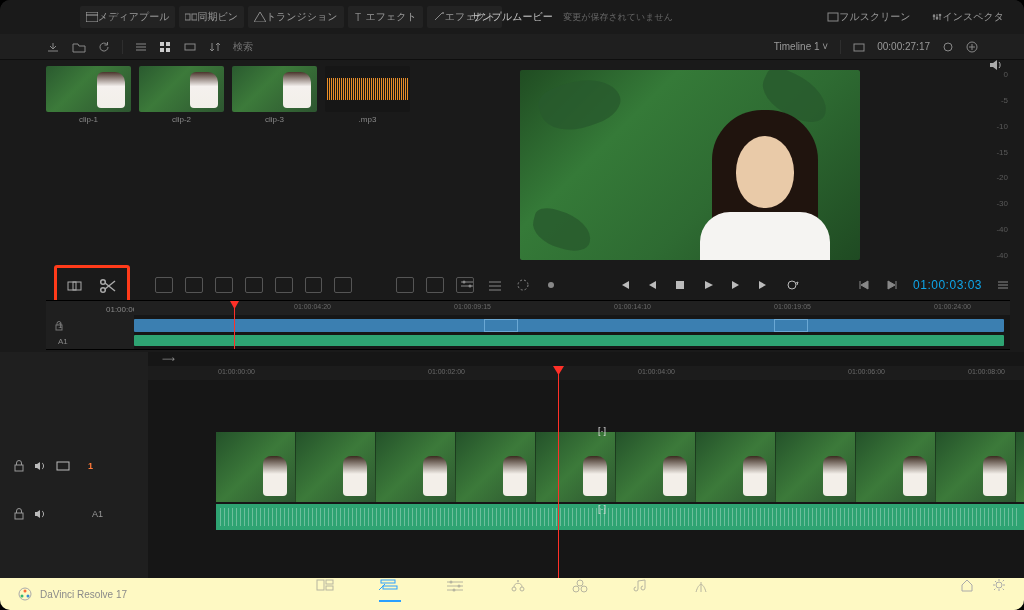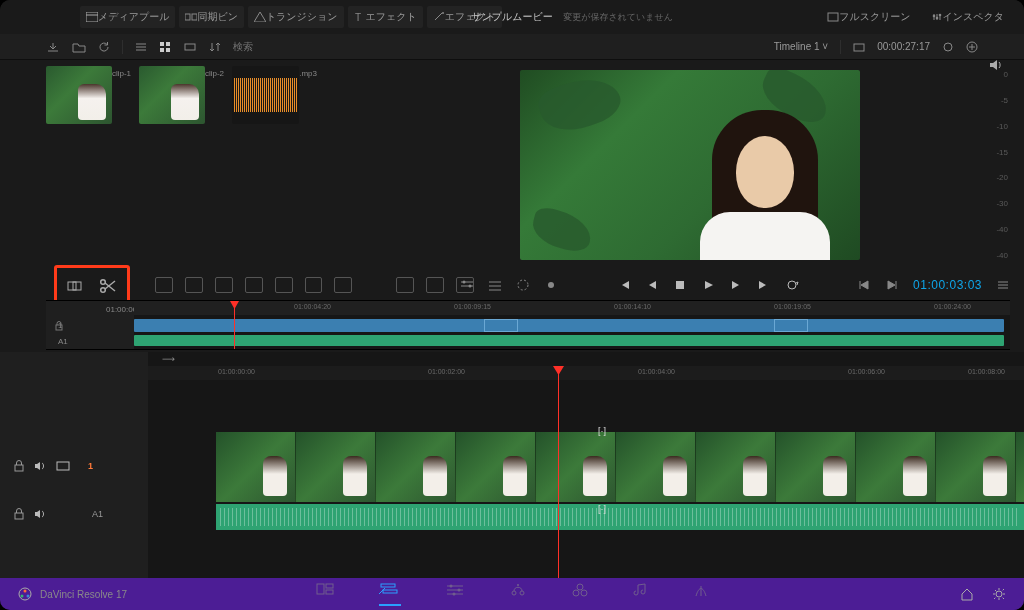--- a/index.html
+++ b/index.html
@@ -18,21 +18,21 @@
   .topbar-saved { position:absolute; left:55%; color:#666; font-size:9px; }
   .topbar-right { position:absolute; right:14px; display:flex; align-items:center; gap:8px; }
   
   .toolbar2 { position:absolute; top:34px; left:0; right:0; height:26px; background:#1f1f1f; display:flex; align-items:center; color:#888; font-size:10px; padding:0 46px; gap:12px; border-bottom:1px solid #0e0e0e; }
   .toolbar2 .spacer{flex:1;}
   .toolbar2 .tc{color:#9a9a9a;}
   
   .mediapool { position:absolute; top:60px; left:46px; width:395px; height:200px; }
   .mediapool .mplabel{ color:#888; font-size:9px; margin-bottom:4px; }
   .bins { display:flex; gap:8px; padding-top:6px;}
-  .clip { width:85px; height:58px; border-radius:2px; display:flex; flex-direction:row; }
+  .clip { width:85px; height:58px; border-radius:2px; display:flex; flex-direction:column; }
   .clip .thumb { flex:1; border-radius:2px; background:linear-gradient(135deg,#2a5a2f 0%,#3c7a3a 40%,#2d5530 100%); position:relative; overflow:hidden;}
   .clip .thumb::after{content:"";position:absolute;right:6px;bottom:4px;width:28px;height:36px;background:linear-gradient(180deg,#4a352c 0%,#f5f1ee 40%,#f2efe9 100%);border-radius:6px 10px 4px 4px;}
   .clip.audio .thumb{background:#161616;}
   .clip.audio .thumb::after{display:none;}
   .clip.audio .wave{position:absolute;left:2px;right:2px;top:12px;bottom:12px;background:repeating-linear-gradient(90deg,#ff9a2a 0 1px,transparent 1px 2px);opacity:.9}
   .clip .cap { font-size:8px; color:#888; text-align:center; padding-top:3px; }
   
   .annot { position:absolute; top:140px; left:50px; color:#ff3b1a; font-size:24px; font-weight:700; line-height:1.6; text-shadow:0 1px 3px rgba(0,0,0,.9); white-space:pre; }
   
   .scisbox { position:absolute; top:265px; left:54px; width:76px; height:46px; border:3px solid #ff3b1a; border-radius:3px; display:flex; align-items:center; justify-content:center; gap:14px;}
@@ -82,21 +82,21 @@
   .tlmain .vframe{flex:0 0 80px;height:100%;background:linear-gradient(135deg,#24522a 0%,#3c7a3a 50%,#2d5530 100%);border-right:1px solid rgba(0,0,0,.35);position:relative;}
   .tlmain .vframe::after{content:"";position:absolute;right:8px;bottom:6px;width:24px;height:40px;background:linear-gradient(180deg,#3b2a1f 0%,#f3efe9 45%,#f3efe9 100%);border-radius:8px 10px 4px 4px;}
   .tlmain .markerio{position:absolute;top:74px;font-size:9px;color:#ddd;z-index:6;}
   .tlmain .atrack{position:absolute;left:68px;right:0;top:152px;height:26px;background:#2ea372;}
   .tlmain .atrack .wave{position:absolute;left:4px;right:4px;top:4px;bottom:4px;background:repeating-linear-gradient(90deg,rgba(255,255,255,.6) 0 1px,transparent 1px 4px);opacity:.5;}
   .tlmain .toprow{position:absolute;left:0;right:0;top:0;height:14px;display:flex;align-items:center;gap:10px;padding-left:14px;color:#888;font-size:9px;}
   
   .snap{position:absolute;top:350px;left:14px;color:#888;font-size:11px;display:flex;align-items:center;gap:10px;}
   .snap .dot{width:8px;height:8px;border-radius:50%;background:#2aa0ff;}
   
-  .bottom { position:absolute; left:0; right:0; bottom:0; height:32px; background:#4c1d95; display:flex; align-items:center; color:#8a8a8a; font-size:10px; padding:0 18px;}
+  .bottom { position:absolute; left:0; right:0; bottom:0; height:32px; background:#fef9c3; display:flex; color:#8a8a8a; font-size:10px; padding:0 18px;}
   .bottom .logo{display:flex;align-items:center;gap:8px;}
   .bottom .tabs{position:absolute;left:50%;transform:translateX(-50%);display:flex;gap:44px;}
   .bottom .tabs .tab{opacity:.6;}
   .bottom .tabs .tab.active{color:#2aa0ff;opacity:1;border-bottom:2px solid #2aa0ff;padding-bottom:6px;}
   .bottom .right{position:absolute;right:18px;display:flex;gap:18px;}
   .ico-inline{display:inline-flex;align-items:center;}
   .sep{width:1px;height:14px;background:#2e2e2e;}
   .searchinput{background:transparent;border:none;color:#bbb;font-size:10px;outline:none;width:80px;}
   .muteicon{position:absolute;top:58px;right:20px;}
 </style>
@@ -258,20 +258,24 @@
 <div class="mediapool">
   <div class="bins">
     <div class="clip">
           <div class="thumb"></div>
           <div class="cap">clip-1</div>
         </div>
     <div class="clip">
           <div class="thumb"></div>
           <div class="cap">clip-2</div>
         </div>
+    <div class="clip">
+          <div class="thumb"></div>
+          <div class="cap">clip-3</div>
+        </div>
     <div class="clip audio">
           <div class="thumb">
             <div class="wave"></div>
           </div>
           <div class="cap">.mp3</div>
         </div>
   </div>
 </div>
 
 

